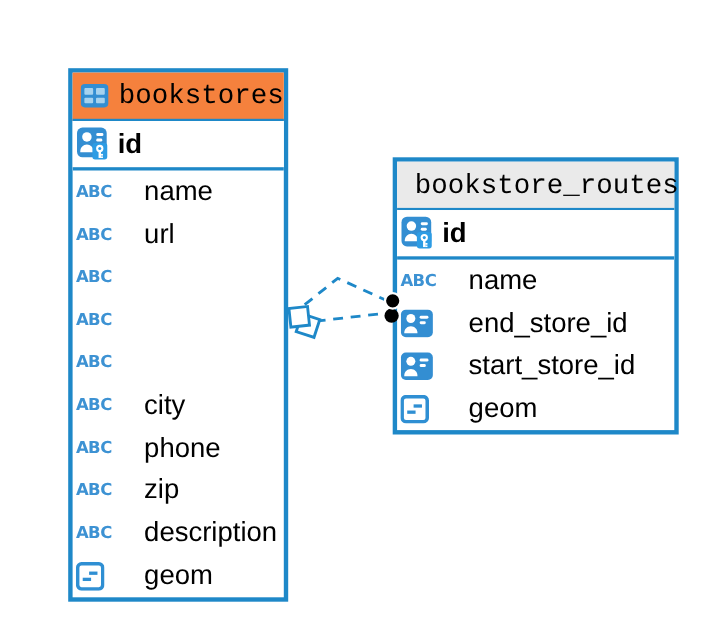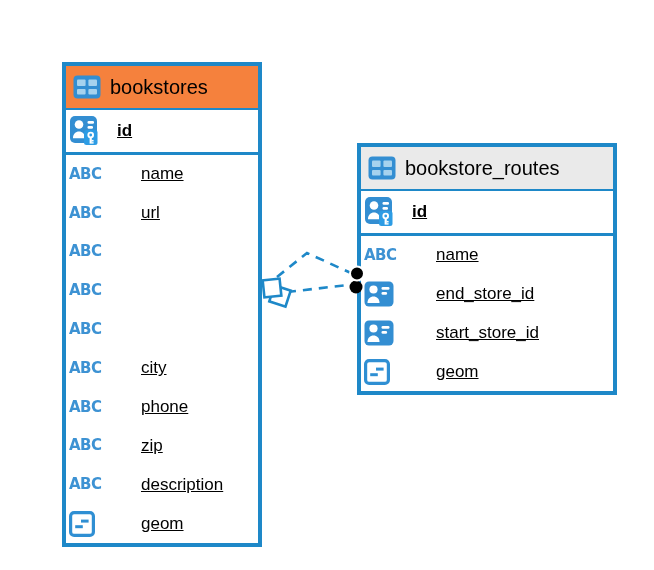--- a/index.html
+++ b/index.html
@@ -15,28 +15,28 @@
   body{background:#fff;font-family:"Liberation Sans",sans-serif;}
   .canvas{position:relative;width:654px;height:570px;background:#fff;overflow:hidden;}
 
   .er-table{position:absolute;background:#fff;border:4px solid var(--blue);}
   .t1{left:62px;top:62px;width:200px;height:485px;}
   .t2{left:357px;top:143px;width:260px;height:252px;}
 
   .thead{height:44px;border-bottom:2px solid var(--blue);display:flex;align-items:center;padding-left:7px;}
   .thead.orange{background:var(--orange);}
   .thead.gray{background:var(--gray);}
-  .thead .title{font-size:20px;color:var(--ink);margin-left:9px;white-space:nowrap;}
+  .thead .title{font-size:25px;color:var(--ink);margin-left:9px;white-space:nowrap;font-family:Liberation Mono, monospace;}
 
   .pkrow{height:45px;border-bottom:3px solid var(--blue);display:flex;align-items:center;padding-left:3px;background:#fff;}
   .pkrow .colname{font-weight:bold;}
 
   .row{height:38.8px;display:flex;align-items:center;padding-left:3px;gap:24px;}
   .icon-slot{width:36px;display:flex;align-items:center;justify-content:flex-start;flex:none;}
-  .colname{font-size:17px;color:var(--ink);margin-left:12px;white-space:nowrap;text-decoration:underline;}
+  .colname{font-size:25px;color:var(--ink);margin-left:2px;white-space:nowrap;}
 
   .abc{color:var(--abc-blue);font-weight:800;font-size:15px;letter-spacing:-0.5px;
        font-family:"DejaVu Sans",sans-serif;line-height:1;}
 
   .ic{display:block;}
 
   svg.overlay{position:absolute;left:0;top:0;pointer-events:none;}
   .dash{stroke:var(--blue);stroke-width:2.6;fill:none;stroke-dasharray:9 7;}
   .dia{fill:#fff;stroke:var(--blue);stroke-width:2.6;}
 </style>

